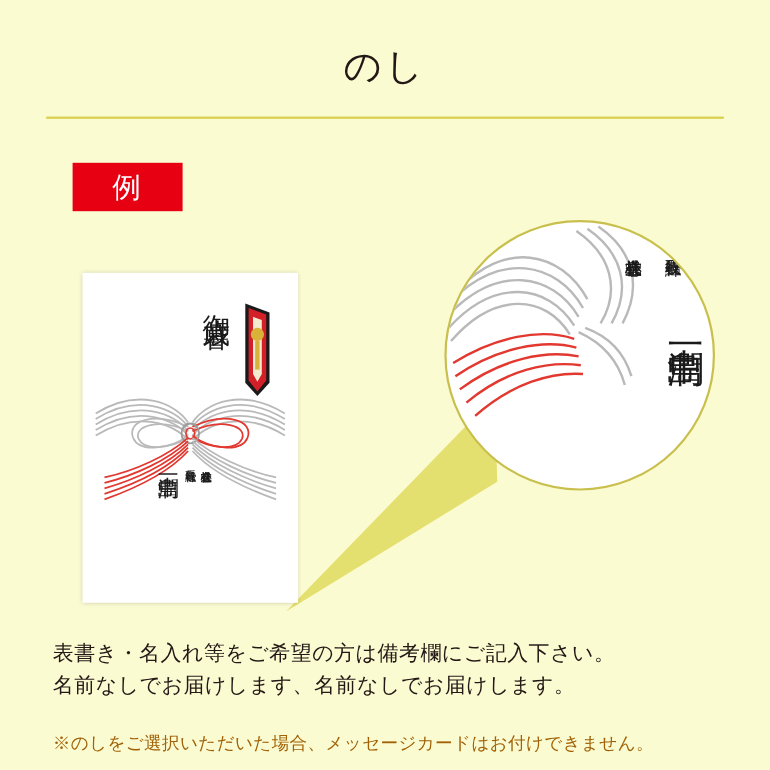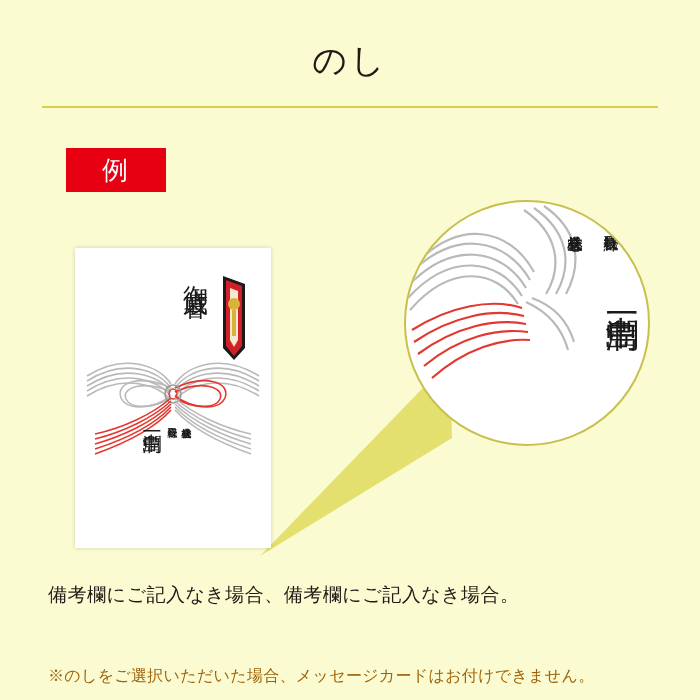--- a/index.html
+++ b/index.html
@@ -269,17 +269,18 @@
         <path d="M120,100 C142,110 156,126 162,148"></path>
       </g>
     </svg>
 
     <div class="v-text mag-company">株式会社心泉堂</div>
     <div class="v-text mag-role">取締役社長</div>
     <div class="v-text mag-name">中島潤一</div>
   </div>
 
   <div class="note">
-    <span class="note-line">備考欄にご記入なき場合、備考欄にご記入なき場合。</span>
+    <span class="note-line">表書き・名入れ等をご希望の方は備考欄にご記入下さい。</span>
+    <span class="note-line">名前なしでお届けします、名前なしでお届けします。</span>
   </div>
   <div class="caution">※のしをご選択いただいた場合、メッセージカードはお付けできません。</div>
 
 </div>
 
 </body></html>

